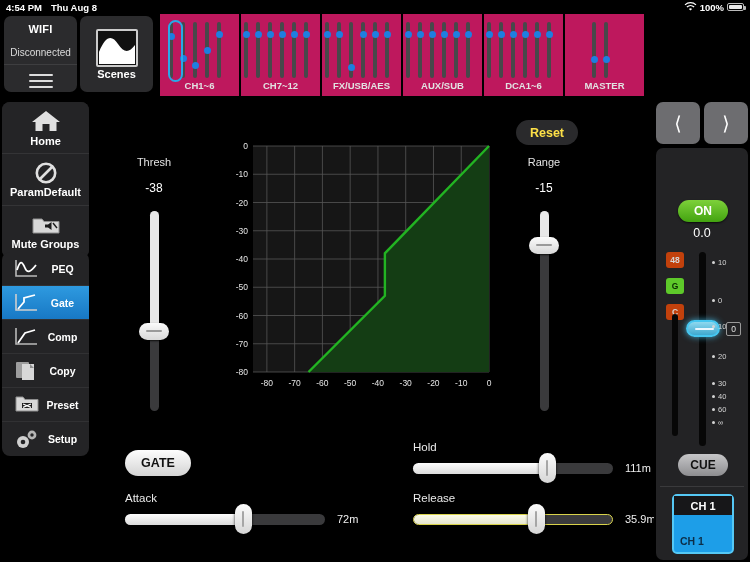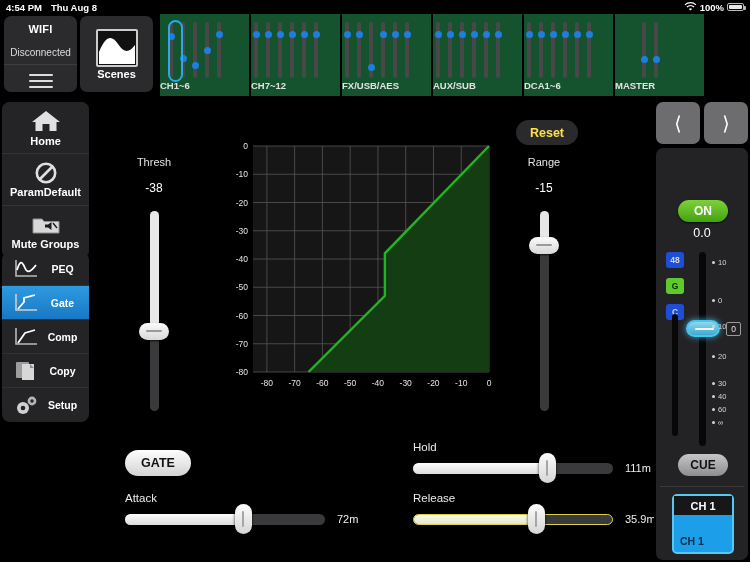--- a/index.html
+++ b/index.html
@@ -51,22 +51,22 @@
   .scenes-card {
     position: absolute; left: 80px; top: 2px; width: 73px; height: 76px;
     background: #2b2b2d; border-radius: 7px;
     display: flex; flex-direction: column; align-items: center; justify-content: center;
   }
   .scenes-ico { width: 42px; height: 38px; border: 2px solid #ccc; border-radius: 2px; background: #111; }
   .scenes-lbl { font-size: 11px; font-weight: bold; margin-top: 1px; }
 
   .tabstrip { position: absolute; left: 160px; top: 0px; width: 586px; height: 82px; display: flex; gap: 2px; }
   .tab {
-    width: 89px; height: 82px; background: #14532d; position: relative;
-    display: flex; flex-direction: column; justify-content: flex-end;
+    width: 79px; height: 82px; background: #be185d; position: relative;
+    display: flex; flex-direction: column; align-items: center; justify-content: flex-end;
     cursor: pointer;
   }
   .tab-mini { position: absolute; top: 8px; left: 0; width: 100%; height: 56px; }
   .tab-mini .ch { position: absolute; top: 0; width: 4px; height: 56px; background: #48484a; border-radius: 2px; }
   .tab-mini .dot { position: absolute; width: 7px; height: 7px; border-radius: 50%; background: #1e7ee0; }
   .tab-lbl { font-size: 9.5px; color: #e2e2e2; margin-bottom: 5px; font-weight: bold; }
   .tab.sel .tab-sel-ring {
     position: absolute; left: 8px; top: 6px; width: 15px; height: 62px;
     border: 2px solid #2aa8e8; border-radius: 8px;
   }
@@ -170,21 +170,21 @@
     position: absolute; left: 22px; top: 52px; width: 50px; height: 22px;
     background: linear-gradient(180deg,#7dd13a,#43a310); border-radius: 11px;
     display: flex; align-items: center; justify-content: center;
     font-size: 12px; font-weight: bold; color: #fff; cursor: pointer;
     box-shadow: 0 1px 2px rgba(0,0,0,.7);
   }
   .on-val { position: absolute; left: 0; top: 78px; width: 92px; text-align: center; font-size: 12.5px; color: #fff; }
 
   .tagcol { position: absolute; left: 10px; top: 104px; width: 18px; }
   .tag {
-    width: 18px; height: 16px; border-radius: 3px; background: #1d4ed8; color: #d6d6d6;
+    width: 18px; height: 16px; border-radius: 3px; background: #c2410c; color: #d6d6d6;
     font-size: 8.5px; font-weight: bold; display: flex; align-items: center; justify-content: center;
     margin-bottom: 10px; cursor: pointer;
   }
   .tag.green { background: #5ec92a; color: #0a2a00; }
   .meterbar { position: absolute; left: 16px; top: 166px; width: 6px; height: 122px; background: #070707; border-radius: 3px; }
 
   .fader-track { position: absolute; left: 43px; top: 104px; width: 7px; height: 194px; background: #070707; border-radius: 4px; }
   .fader-knob {
     position: absolute; left: 30px; width: 34px; height: 17px;
     background: linear-gradient(180deg,#8fd8ee,#3fa9d0); border: 2px solid #45c6f0; border-radius: 10px;
@@ -407,20 +407,29 @@
             </svg></span>
           <span class="ltxt">Comp</span>
         </div>
         <div class="lrow">
           <span class="lico"><svg width="24" height="22" viewBox="0 0 24 22">
               <rect x="2" y="2" width="13" height="16" rx="1" fill="#9d9d9d"></rect>
               <path d="M8 4 L20 4 L20 20 L8 20 Z" fill="#d8d8d8"></path>
               <path d="M16 4 L20 8 L16 8 Z" fill="#8e8e8e"></path>
             </svg></span>
           <span class="ltxt">Copy</span>
+        </div>
+        <div class="lrow">
+          <span class="lico"><svg width="26" height="20" viewBox="0 0 26 20">
+              <path d="M2 3 L9 3 L11 5.5 L24 5.5 L24 17 L2 17 Z" fill="#d8d8d8" stroke="#8e8e8e"></path>
+              <path d="M8 9 L18 9 L18 14 L8 14 Z" fill="#1c1c1c"></path>
+              <line x1="9" y1="10" x2="17" y2="13.3" stroke="#fff" stroke-width="1.3"></line>
+              <line x1="17" y1="10" x2="9" y2="13.3" stroke="#fff" stroke-width="1.3"></line>
+            </svg></span>
+          <span class="ltxt">Preset</span>
         </div>
         <div class="lrow">
           <span class="lico"><svg width="26" height="22" viewBox="0 0 26 22">
               <circle cx="18" cy="7" r="4.4" fill="#b5b5b5"></circle>
               <circle cx="18" cy="7" r="1.7" fill="#242426"></circle>
               <circle cx="9" cy="14" r="6" fill="#d0d0d0"></circle>
               <circle cx="9" cy="14" r="2.3" fill="#242426"></circle>
             </svg></span>
           <span class="ltxt">Setup</span>
         </div>

